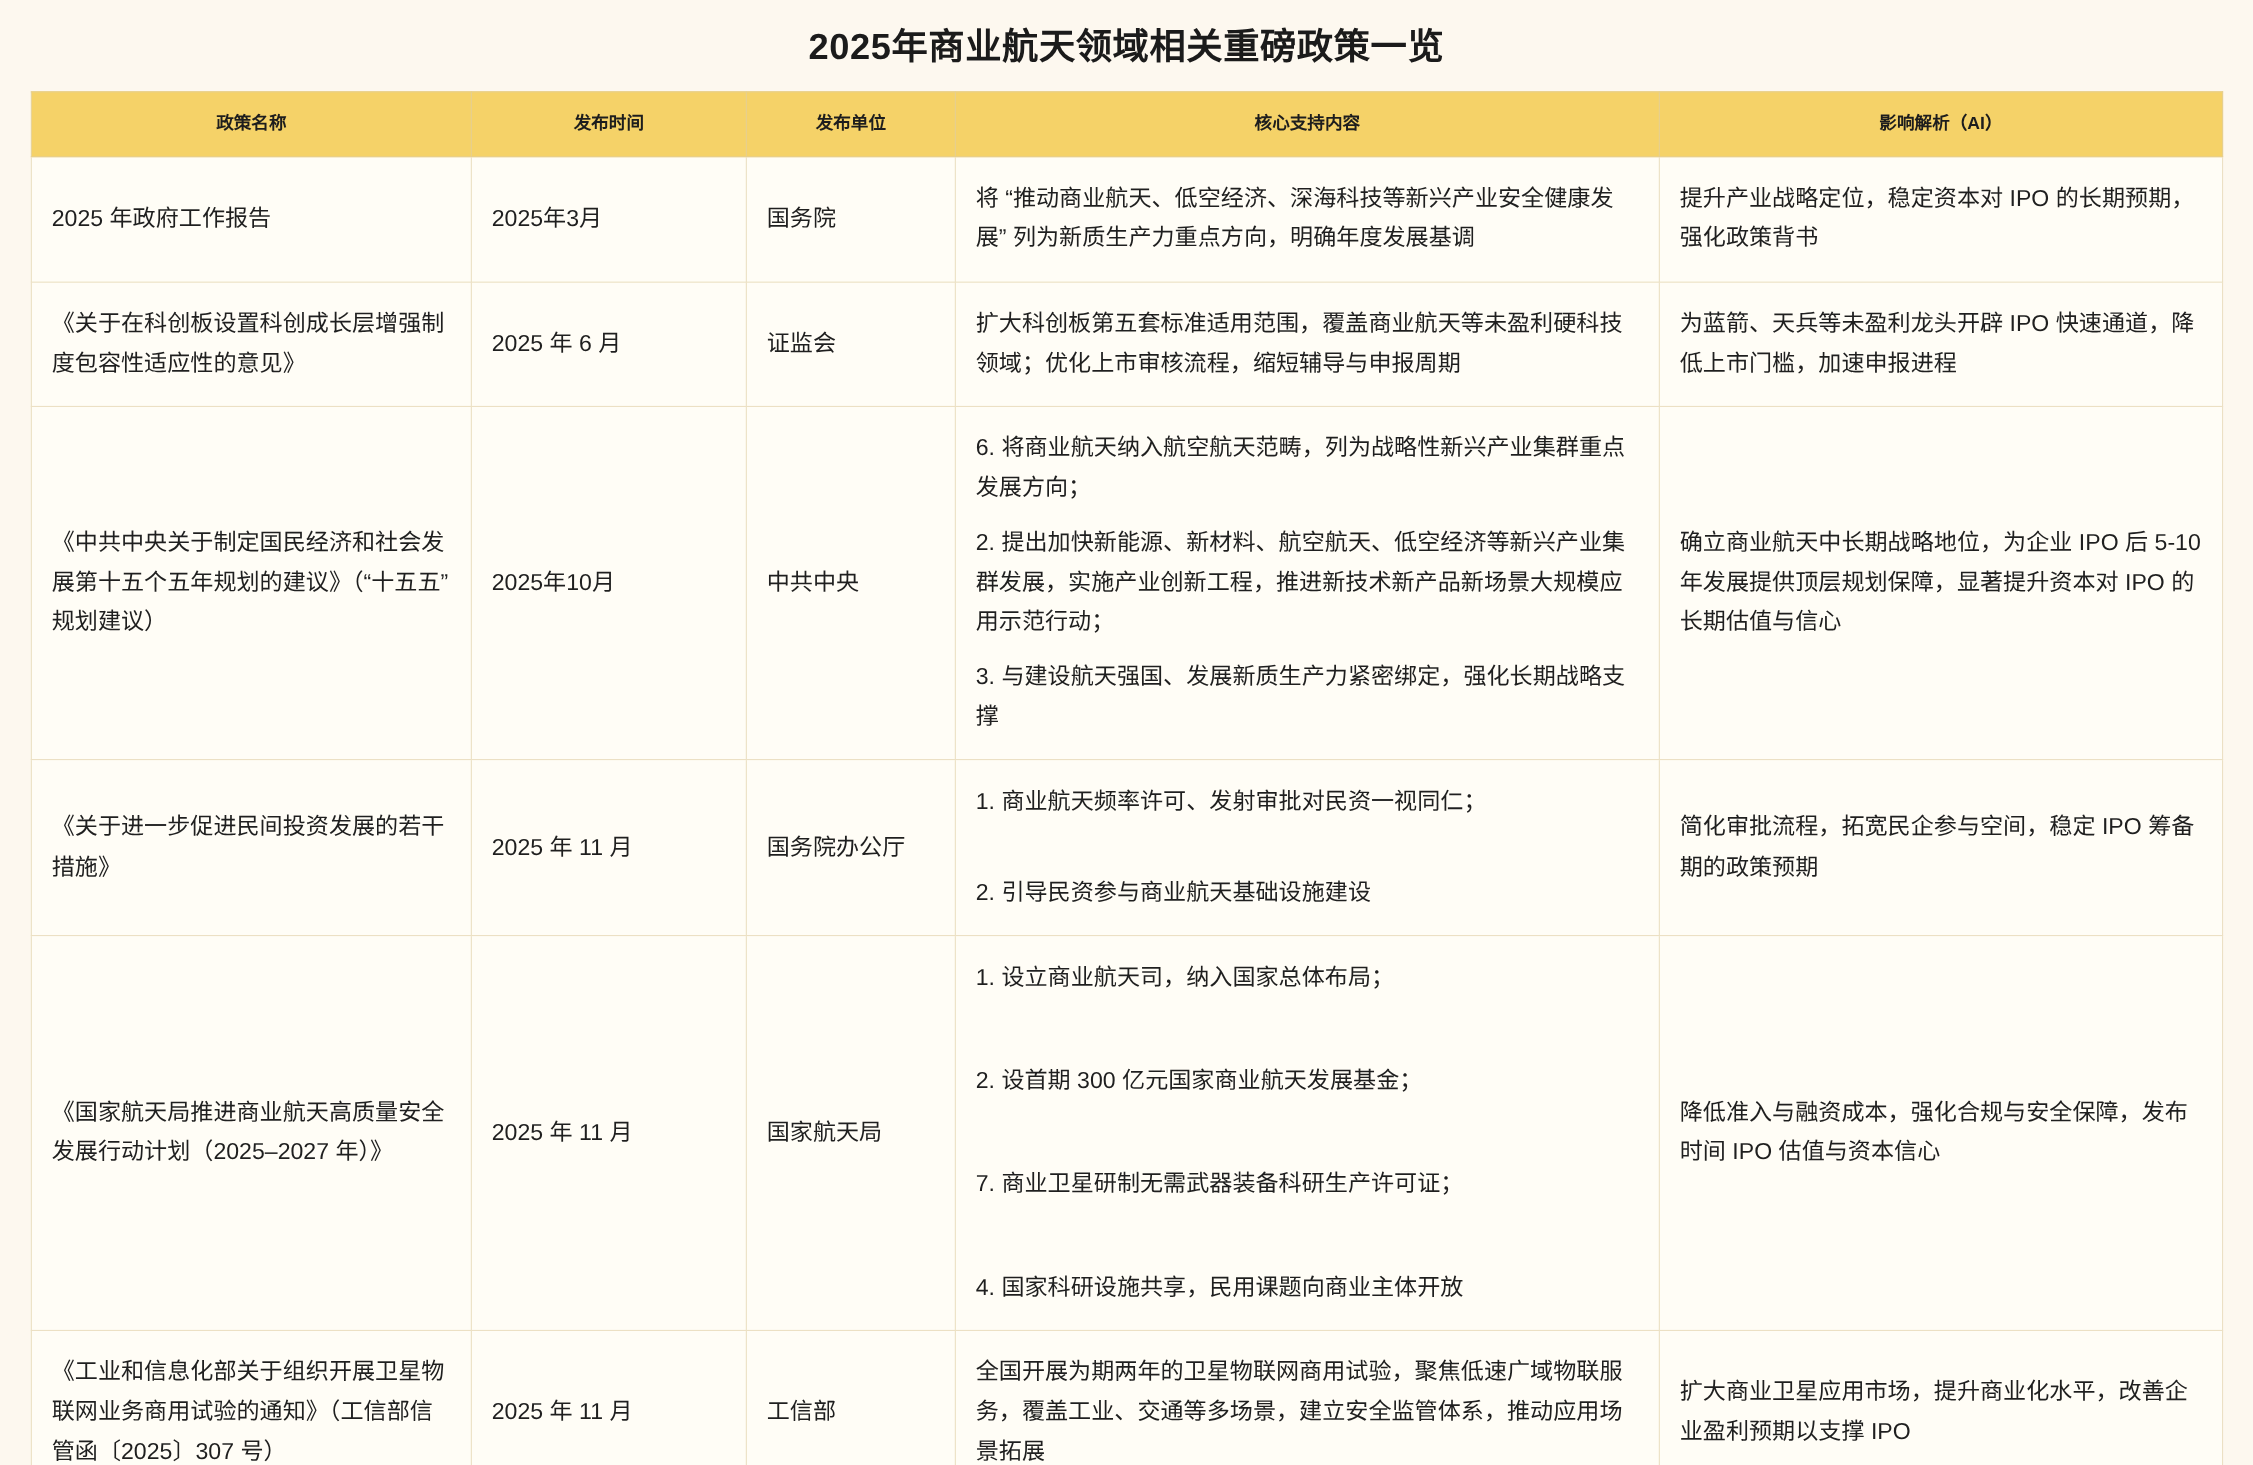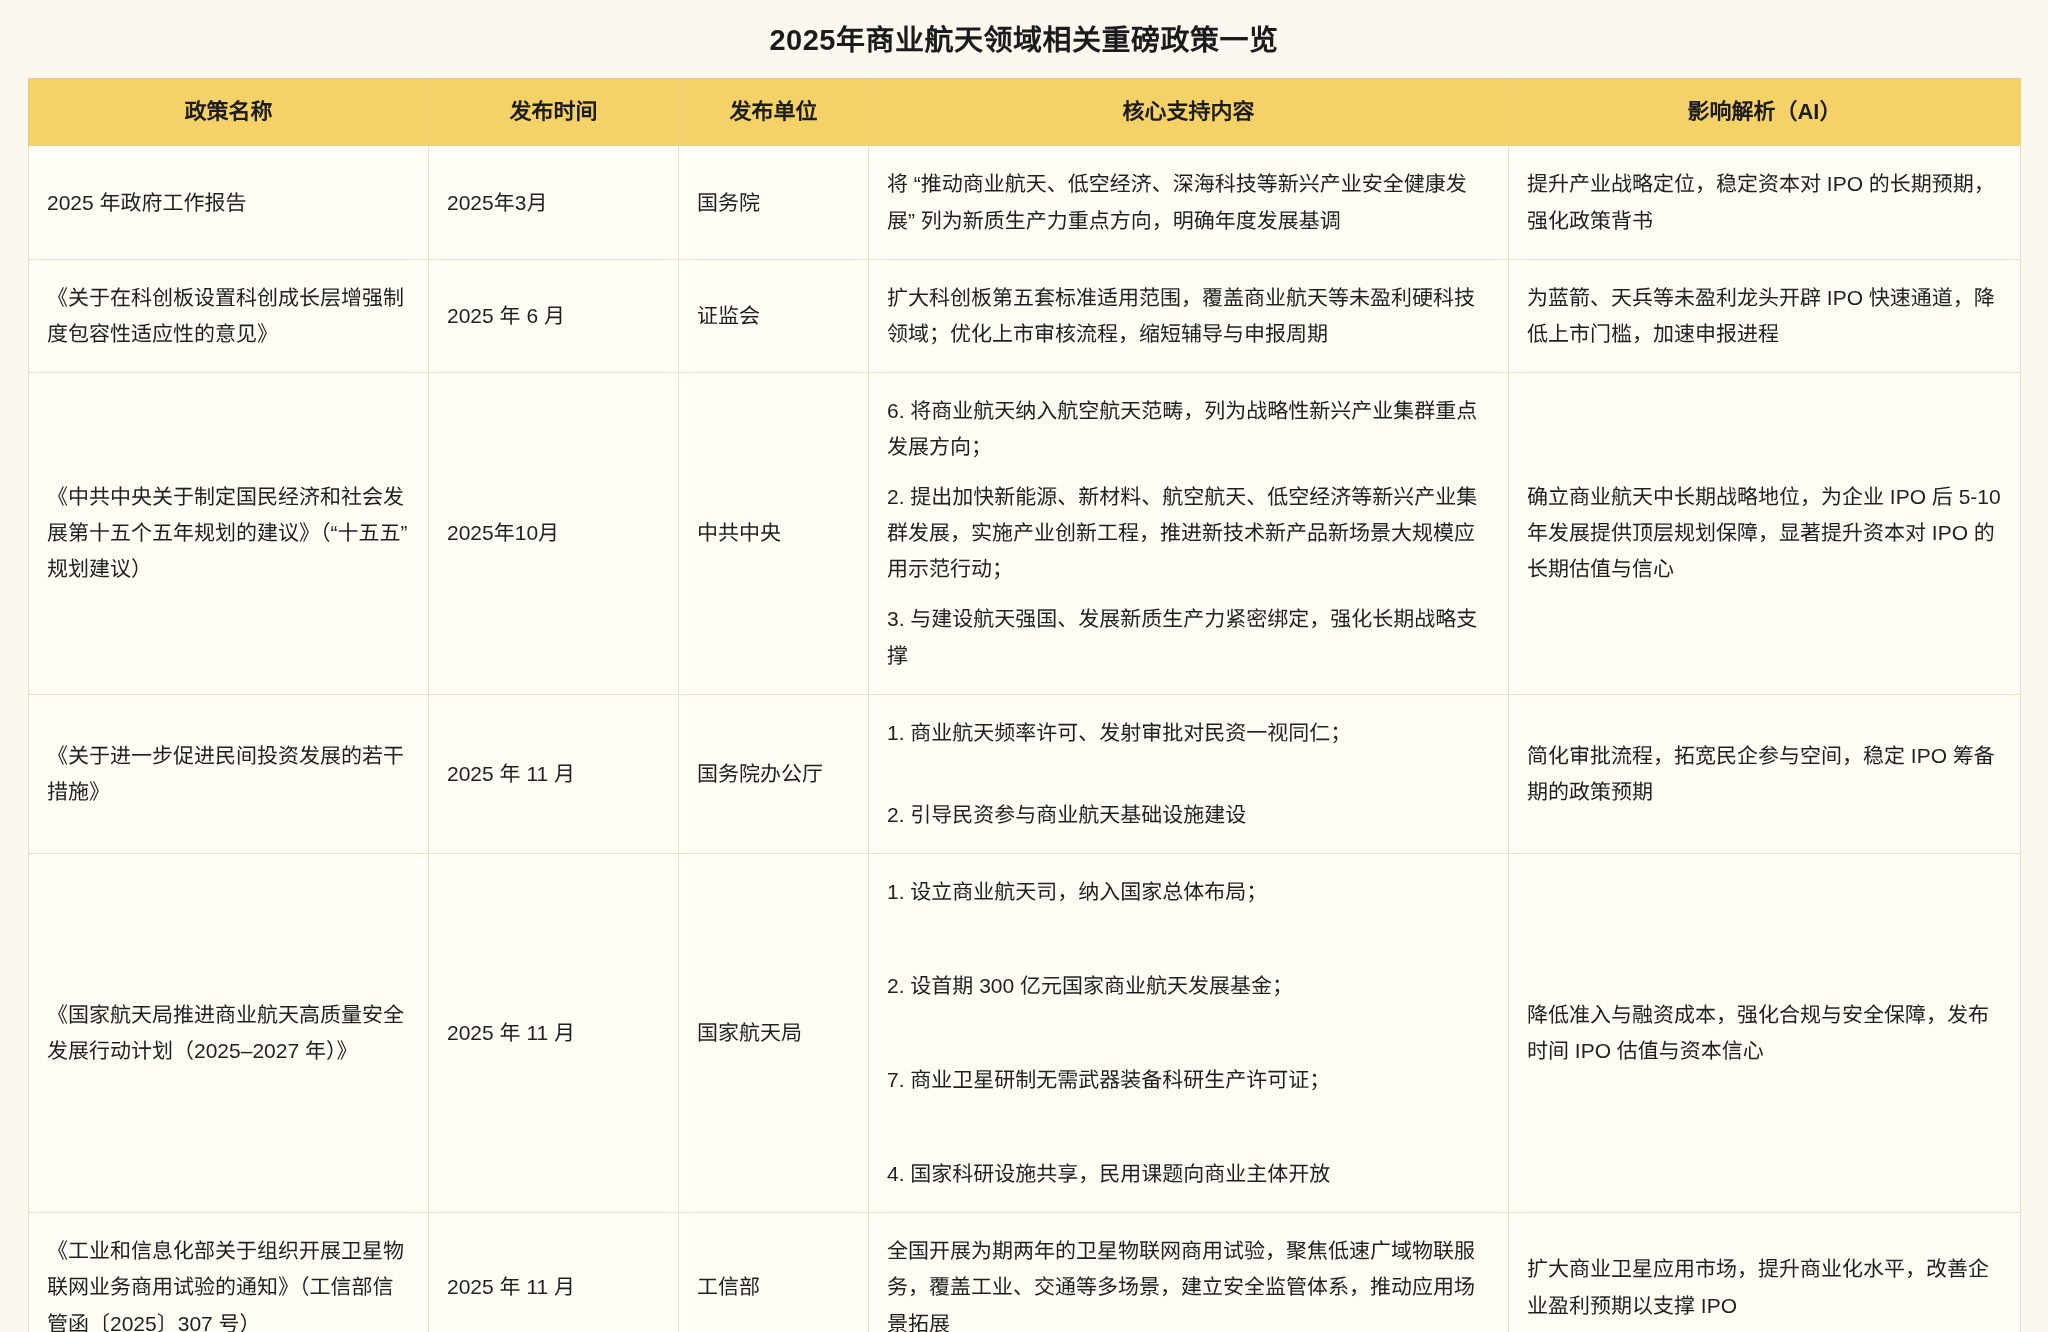--- a/index.html
+++ b/index.html
@@ -14,38 +14,38 @@
     box-sizing: border-box;
   }
   .page {
     width: 2048px;
     box-sizing: border-box;
     background: #fdf8ef;
     padding: 0 28px;
   }
   .doc-title {
     text-align: center;
-    font-size: 29px;
+    font-size: 33px;
     font-weight: bold;
     color: #1b1b1b;
     letter-spacing: 0.5px;
     padding: 22px 0 18px 0;
     line-height: 1.3;
   }
   table.policy-table {
     width: 1992px;
     border-collapse: collapse;
     table-layout: fixed;
     background: #fffdf7;
     border: 1px solid #e6d9b8;
   }
   table.policy-table th {
     background: #f5d268;
     color: #1d1d1d;
-    font-size: 22px;
+    font-size: 16px;
     font-weight: bold;
     padding: 18px 10px;
     text-align: center;
     border: 1px solid #e6cf8f;
     line-height: 1.4;
   }
   table.policy-table td {
     border: 1px solid #ece0c4;
     font-size: 21px;
     color: #1f1f1f;

